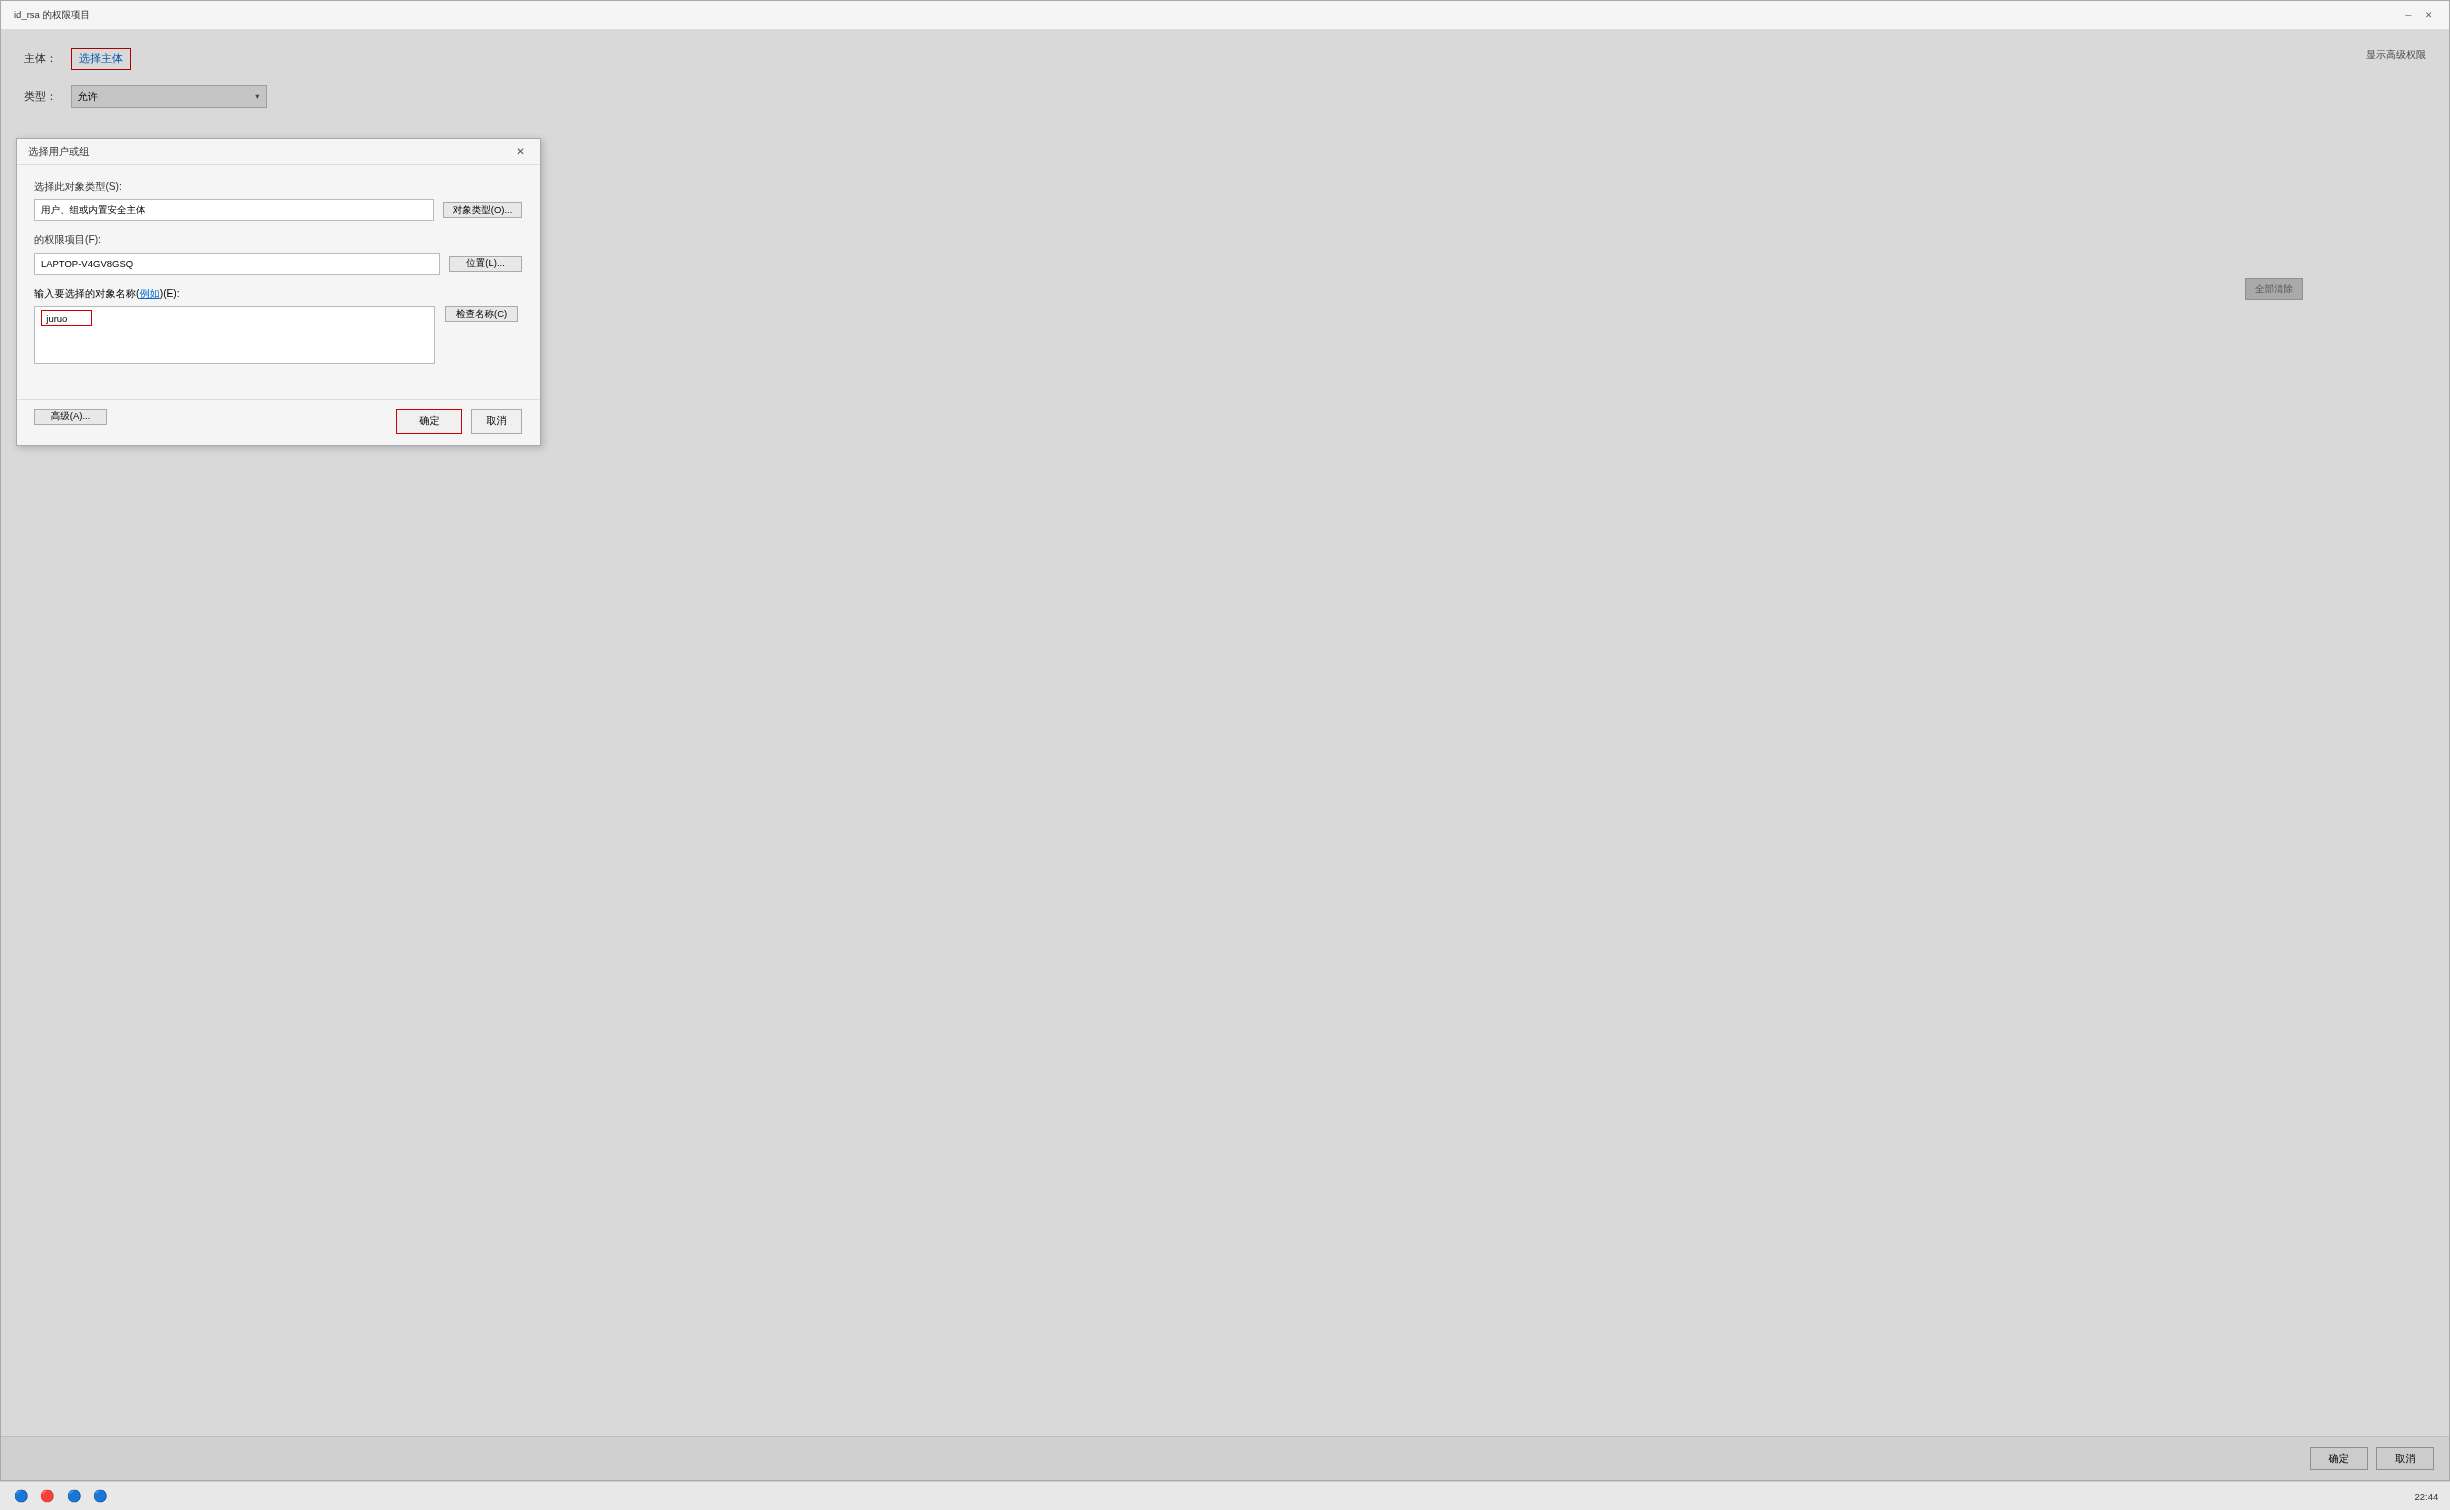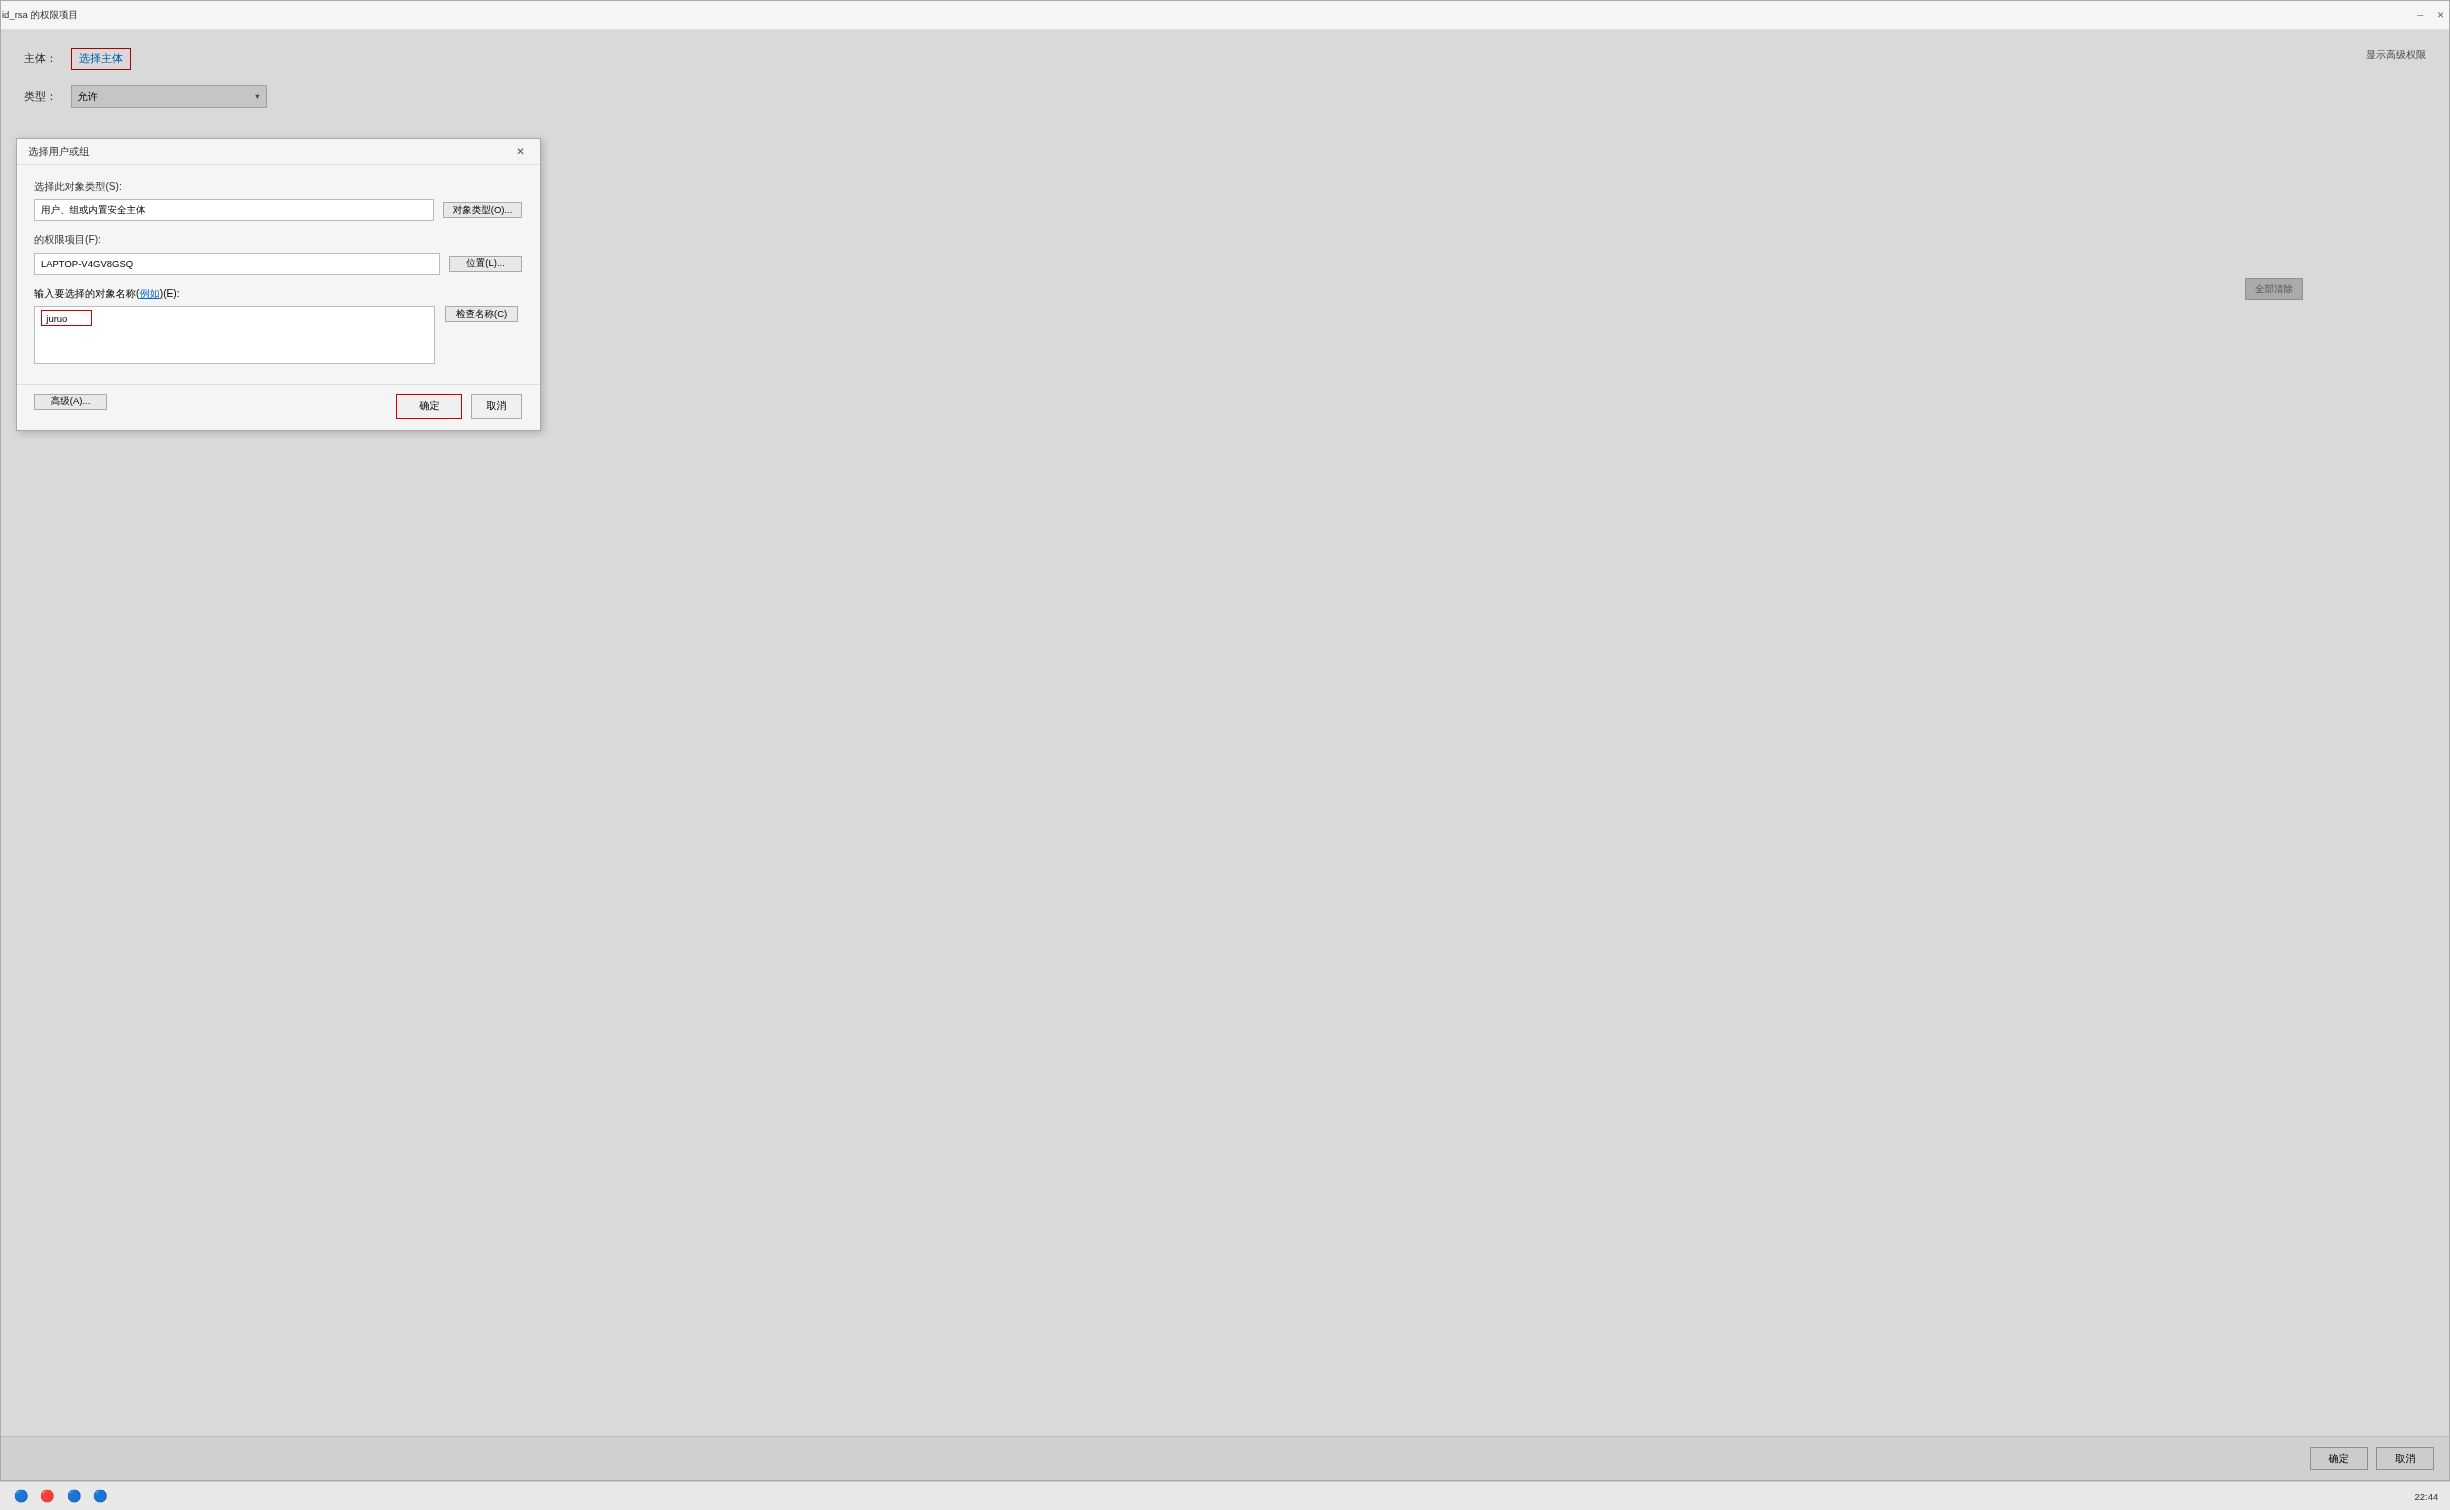--- a/index.html
+++ b/index.html
@@ -27,21 +27,21 @@
     }
 
     
     .title-bar {
       background: #f5f5f5;
       border-bottom: 0.7px solid #ddd;
       height: 29px;
       display: flex;
       align-items: center;
       justify-content: space-between;
-      padding: 0 1px;
+      padding: 0 13px;
       flex-shrink: 0;
     }
     .title-bar-title {
       font-size: 9.5px;
       color: #333;
     }
     .title-bar-controls {
       display: flex;
       gap: 5.8px;
     }
@@ -264,21 +264,21 @@
       font-size: 10.2px;
       cursor: pointer;
       padding: 0 11.7px;
       font-family: inherit;
     }
 
     
     .name-section {
       display: flex;
       gap: 10px;
-      margin-bottom: 5px;
+      margin-bottom: 20px;
       align-items: flex-start;
     }
     .name-input-container {
       width: 401px;
       min-height: 58px;
       border: 0.7px solid #bbb;
       background: #fff;
       padding: 2.9px 5.8px;
       position: relative;
     }

